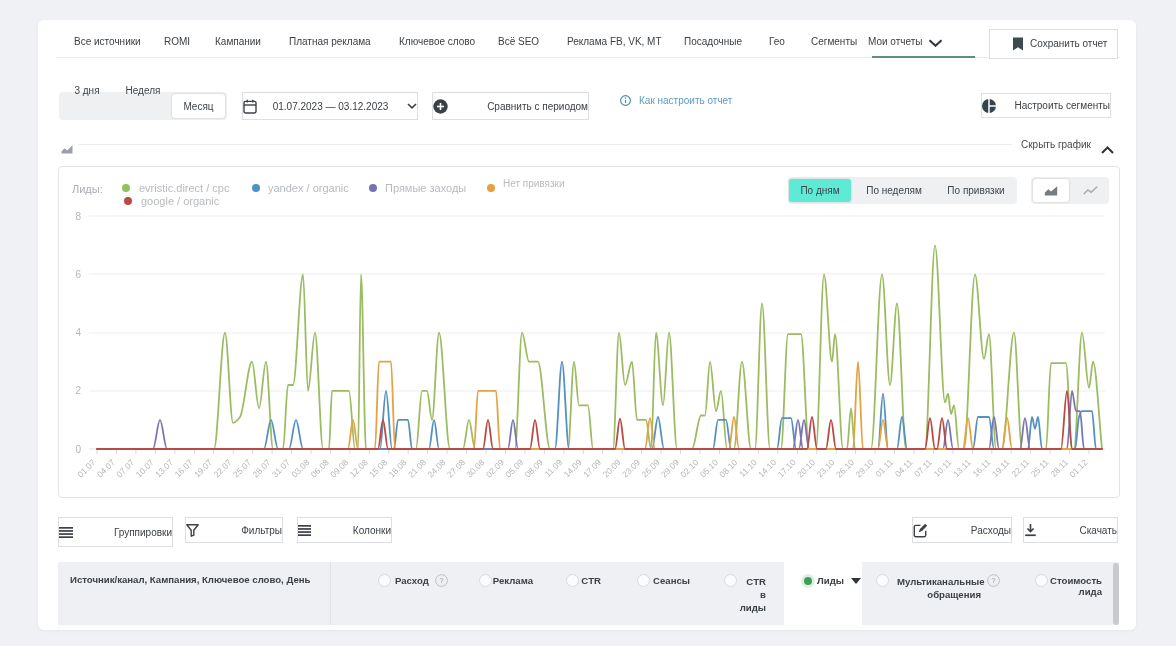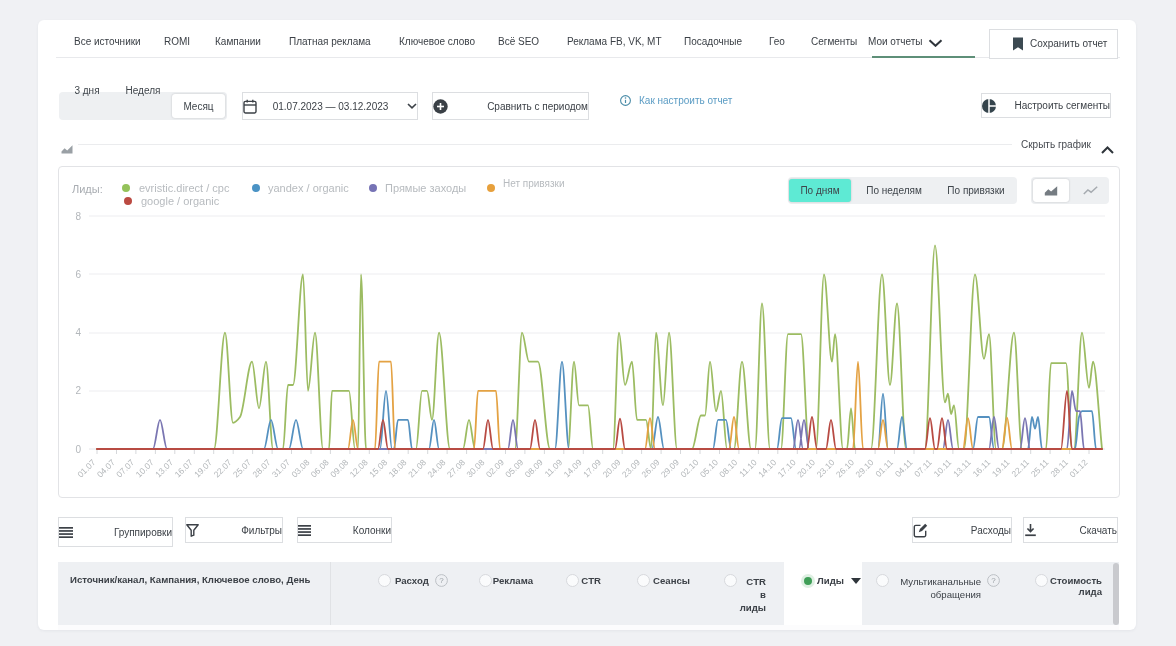--- a/index.html
+++ b/index.html
@@ -273,20 +273,20 @@
 <div style="position:absolute;left:724px;top:574px;width:13px;height:13px;border:1px solid #d7d9dd;border-radius:50%;background:#fafbfc"></div>
 <div class="abs" style="left:676px;top:575px;width:90px;font-size:9.6px;font-weight:bold;color:#3c4147;text-align:right;line-height:13px">CTR<br>в<br>лиды</div>
 
 <div class="abs" style="left:784px;top:561px;width:78px;height:64px;background:#fff"></div>
 <div class="abs" style="left:801px;top:574px;width:14px;height:14px;border-radius:50%;background:#dff0e3"></div>
 <div class="abs" style="left:804px;top:577px;width:8px;height:8px;border-radius:50%;background:#3f9e57"></div>
 <div class="abs" style="left:817px;top:575px;font-size:9.6px;font-weight:bold;color:#3c4147">Лиды</div>
 <div class="abs" style="left:851px;top:578px;width:0;height:0;border-left:5px solid transparent;border-right:5px solid transparent;border-top:6px solid #2f353b"></div>
 
 <div style="position:absolute;left:876px;top:574px;width:13px;height:13px;border:1px solid #d7d9dd;border-radius:50%;background:#fafbfc"></div>
-<div class="abs" style="left:897px;top:575px;width:84px;font-size:9.6px;font-weight:normal;color:#3c4147;text-align:right;line-height:13px">Мультиканальные<br>обращения</div>
+<div class="abs" style="left:897px;top:575px;width:84px;font-size:9.6px;font-weight:bold;color:#3c4147;text-align:right;line-height:13px">Мультиканальные<br>обращения</div>
 <div class="abs" style="left:987px;top:573px"><svg width="13" height="13" viewBox="0 0 13 13">
       <circle cx="6.5" cy="6.5" r="5.9" fill="none" stroke="#bcc0c5" stroke-width="1"></circle>
       <text x="6.5" y="9.2" text-anchor="middle" font-size="8" fill="#9aa0a5" font-family="Liberation Sans">?</text>
     </svg></div>
 <div style="position:absolute;left:1035px;top:574px;width:13px;height:13px;border:1px solid #d7d9dd;border-radius:50%;background:#fafbfc"></div>
 <div class="abs" style="left:1012px;top:575px;width:90px;font-size:9.6px;font-weight:bold;color:#3c4147;text-align:right;line-height:11px">Стоимость<br>лида</div>
 <div class="abs" style="left:1113px;top:563px;width:6px;height:62px;background:#c9cace;border-radius:3px"></div>
 
 </body></html>

